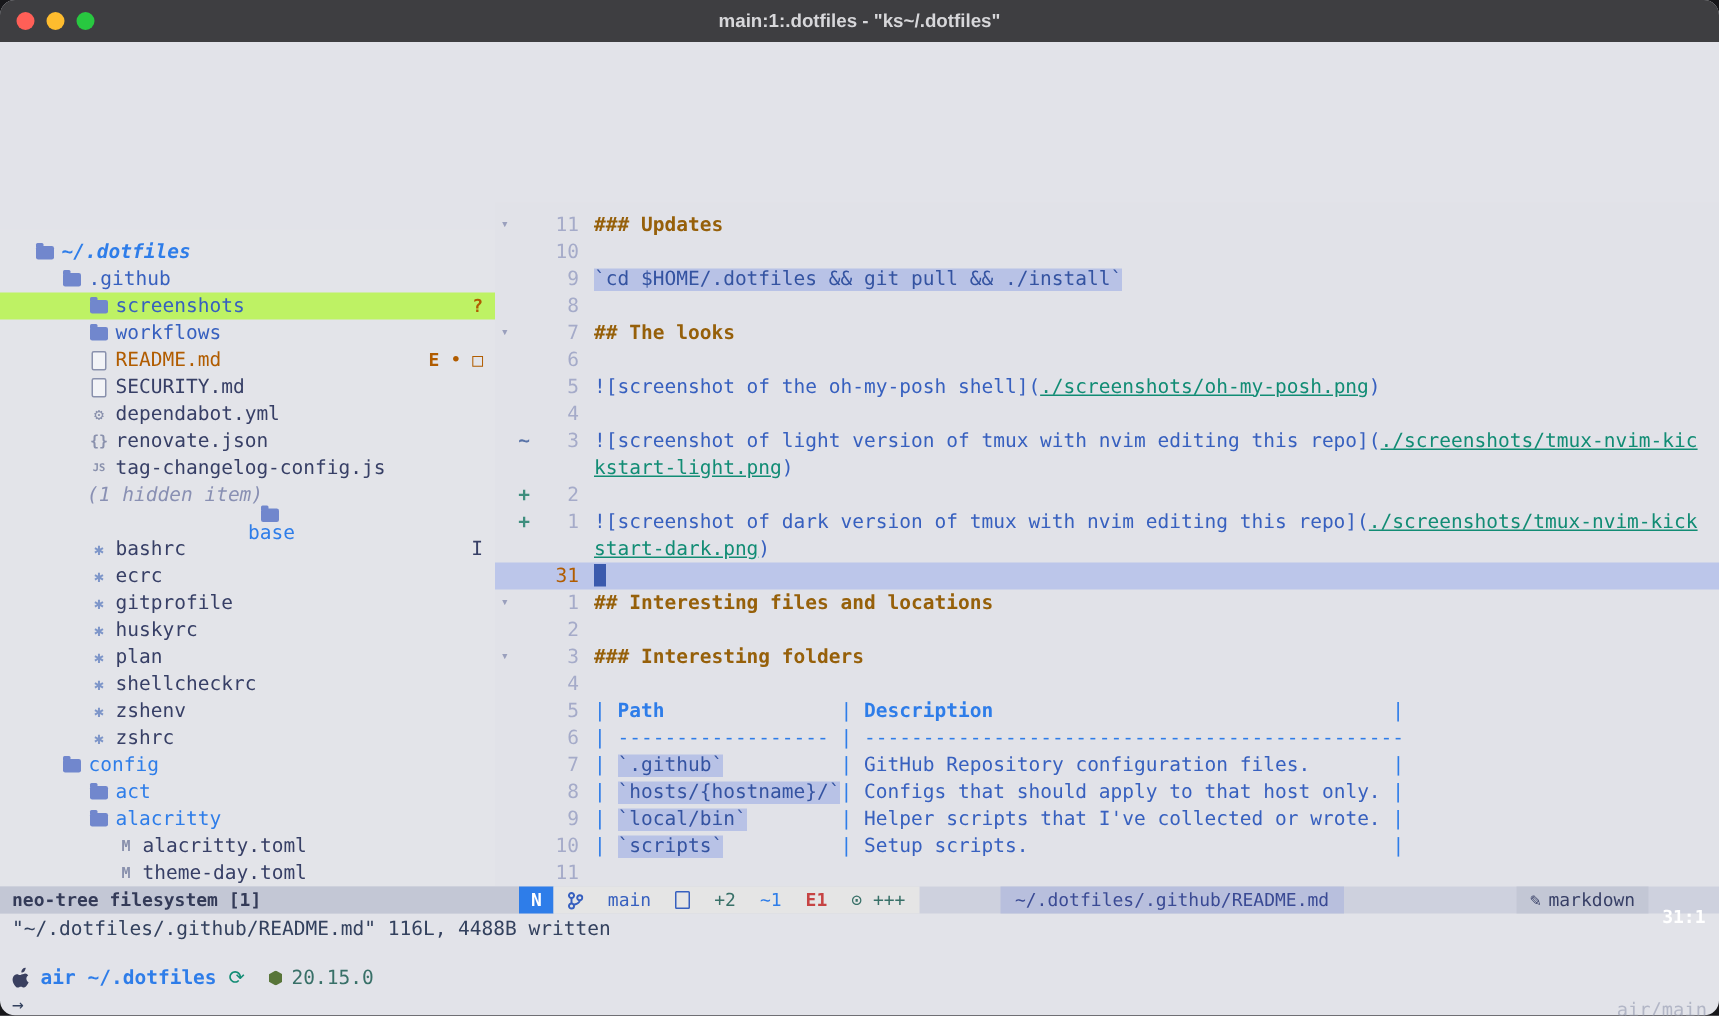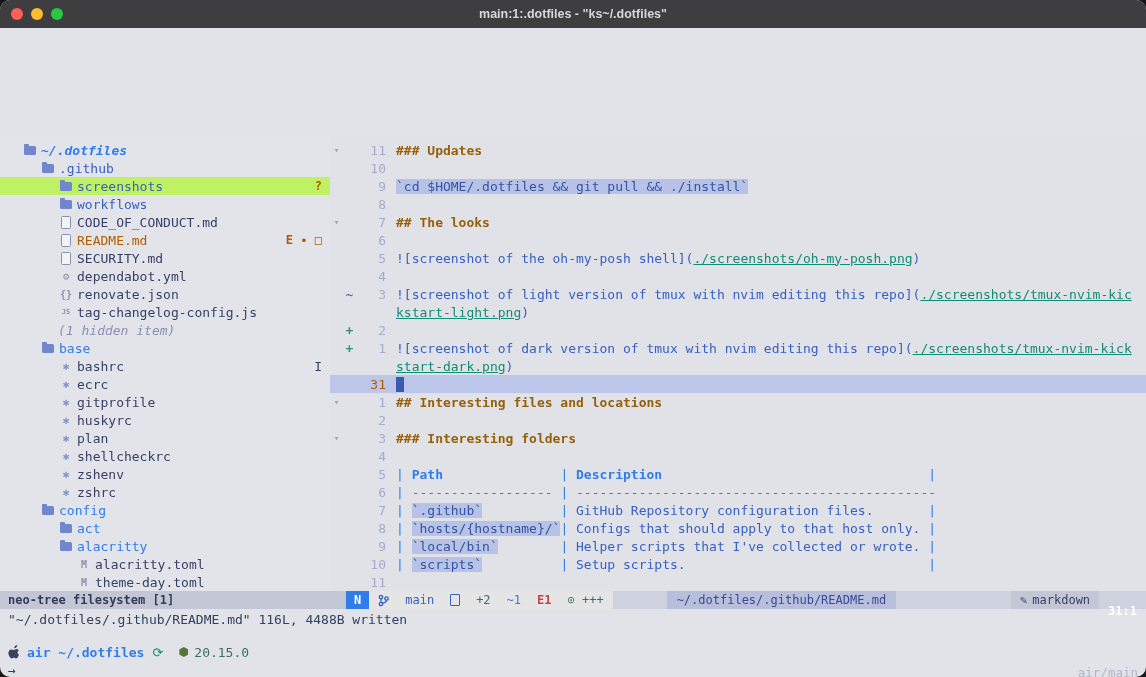--- a/index.html
+++ b/index.html
@@ -123,26 +123,20 @@
         <div class="trow" style="padding-left: 58px;">
           <span class="ic">
             <span class="fold-shape"></span>
           </span>
           <span class="lbl-dir-navy">workflows</span>
         </div>
         <div class="trow" style="padding-left: 58px;">
           <span class="ic">
             <span class="file-shape"></span>
           </span>
-          <span class="lbl-file">CODE_OF_CONDUCT.md</span>
-        </div>
-        <div class="trow" style="padding-left: 58px;">
-          <span class="ic">
-            <span class="file-shape"></span>
-          </span>
           <span class="lbl-file-orange">README.md</span>
           <span class="badges">
             <span class="b-orange">E</span>
             <span class="b-orange-dot">•</span>
             <span class="b-orange">□</span>
           </span>
         </div>
         <div class="trow" style="padding-left: 58px;">
           <span class="ic">
             <span class="file-shape"></span>
@@ -157,21 +151,21 @@
           <span class="ic g-braces">{}</span>
           <span class="lbl-file">renovate.json</span>
         </div>
         <div class="trow" style="padding-left: 58px;">
           <span class="ic g-js">JS</span>
           <span class="lbl-file">tag-changelog-config.js</span>
         </div>
         <div class="trow" style="padding-left: 58px;">
           <span class="lbl-hidden">(1 hidden item)</span>
         </div>
-        <div class="trow" style="padding-left: 40px;">
+        <div class="trow" style="padding-left: 40px; flex-direction: column;">
           <span class="ic">
             <span class="fold-shape"></span>
           </span>
           <span class="lbl-dir-blue">base</span>
         </div>
         <div class="trow" style="padding-left: 58px;">
           <span class="ic g-shell">✱</span>
           <span class="lbl-file">bashrc</span>
           <span class="badges">
             <span class="b-dark">I</span>

